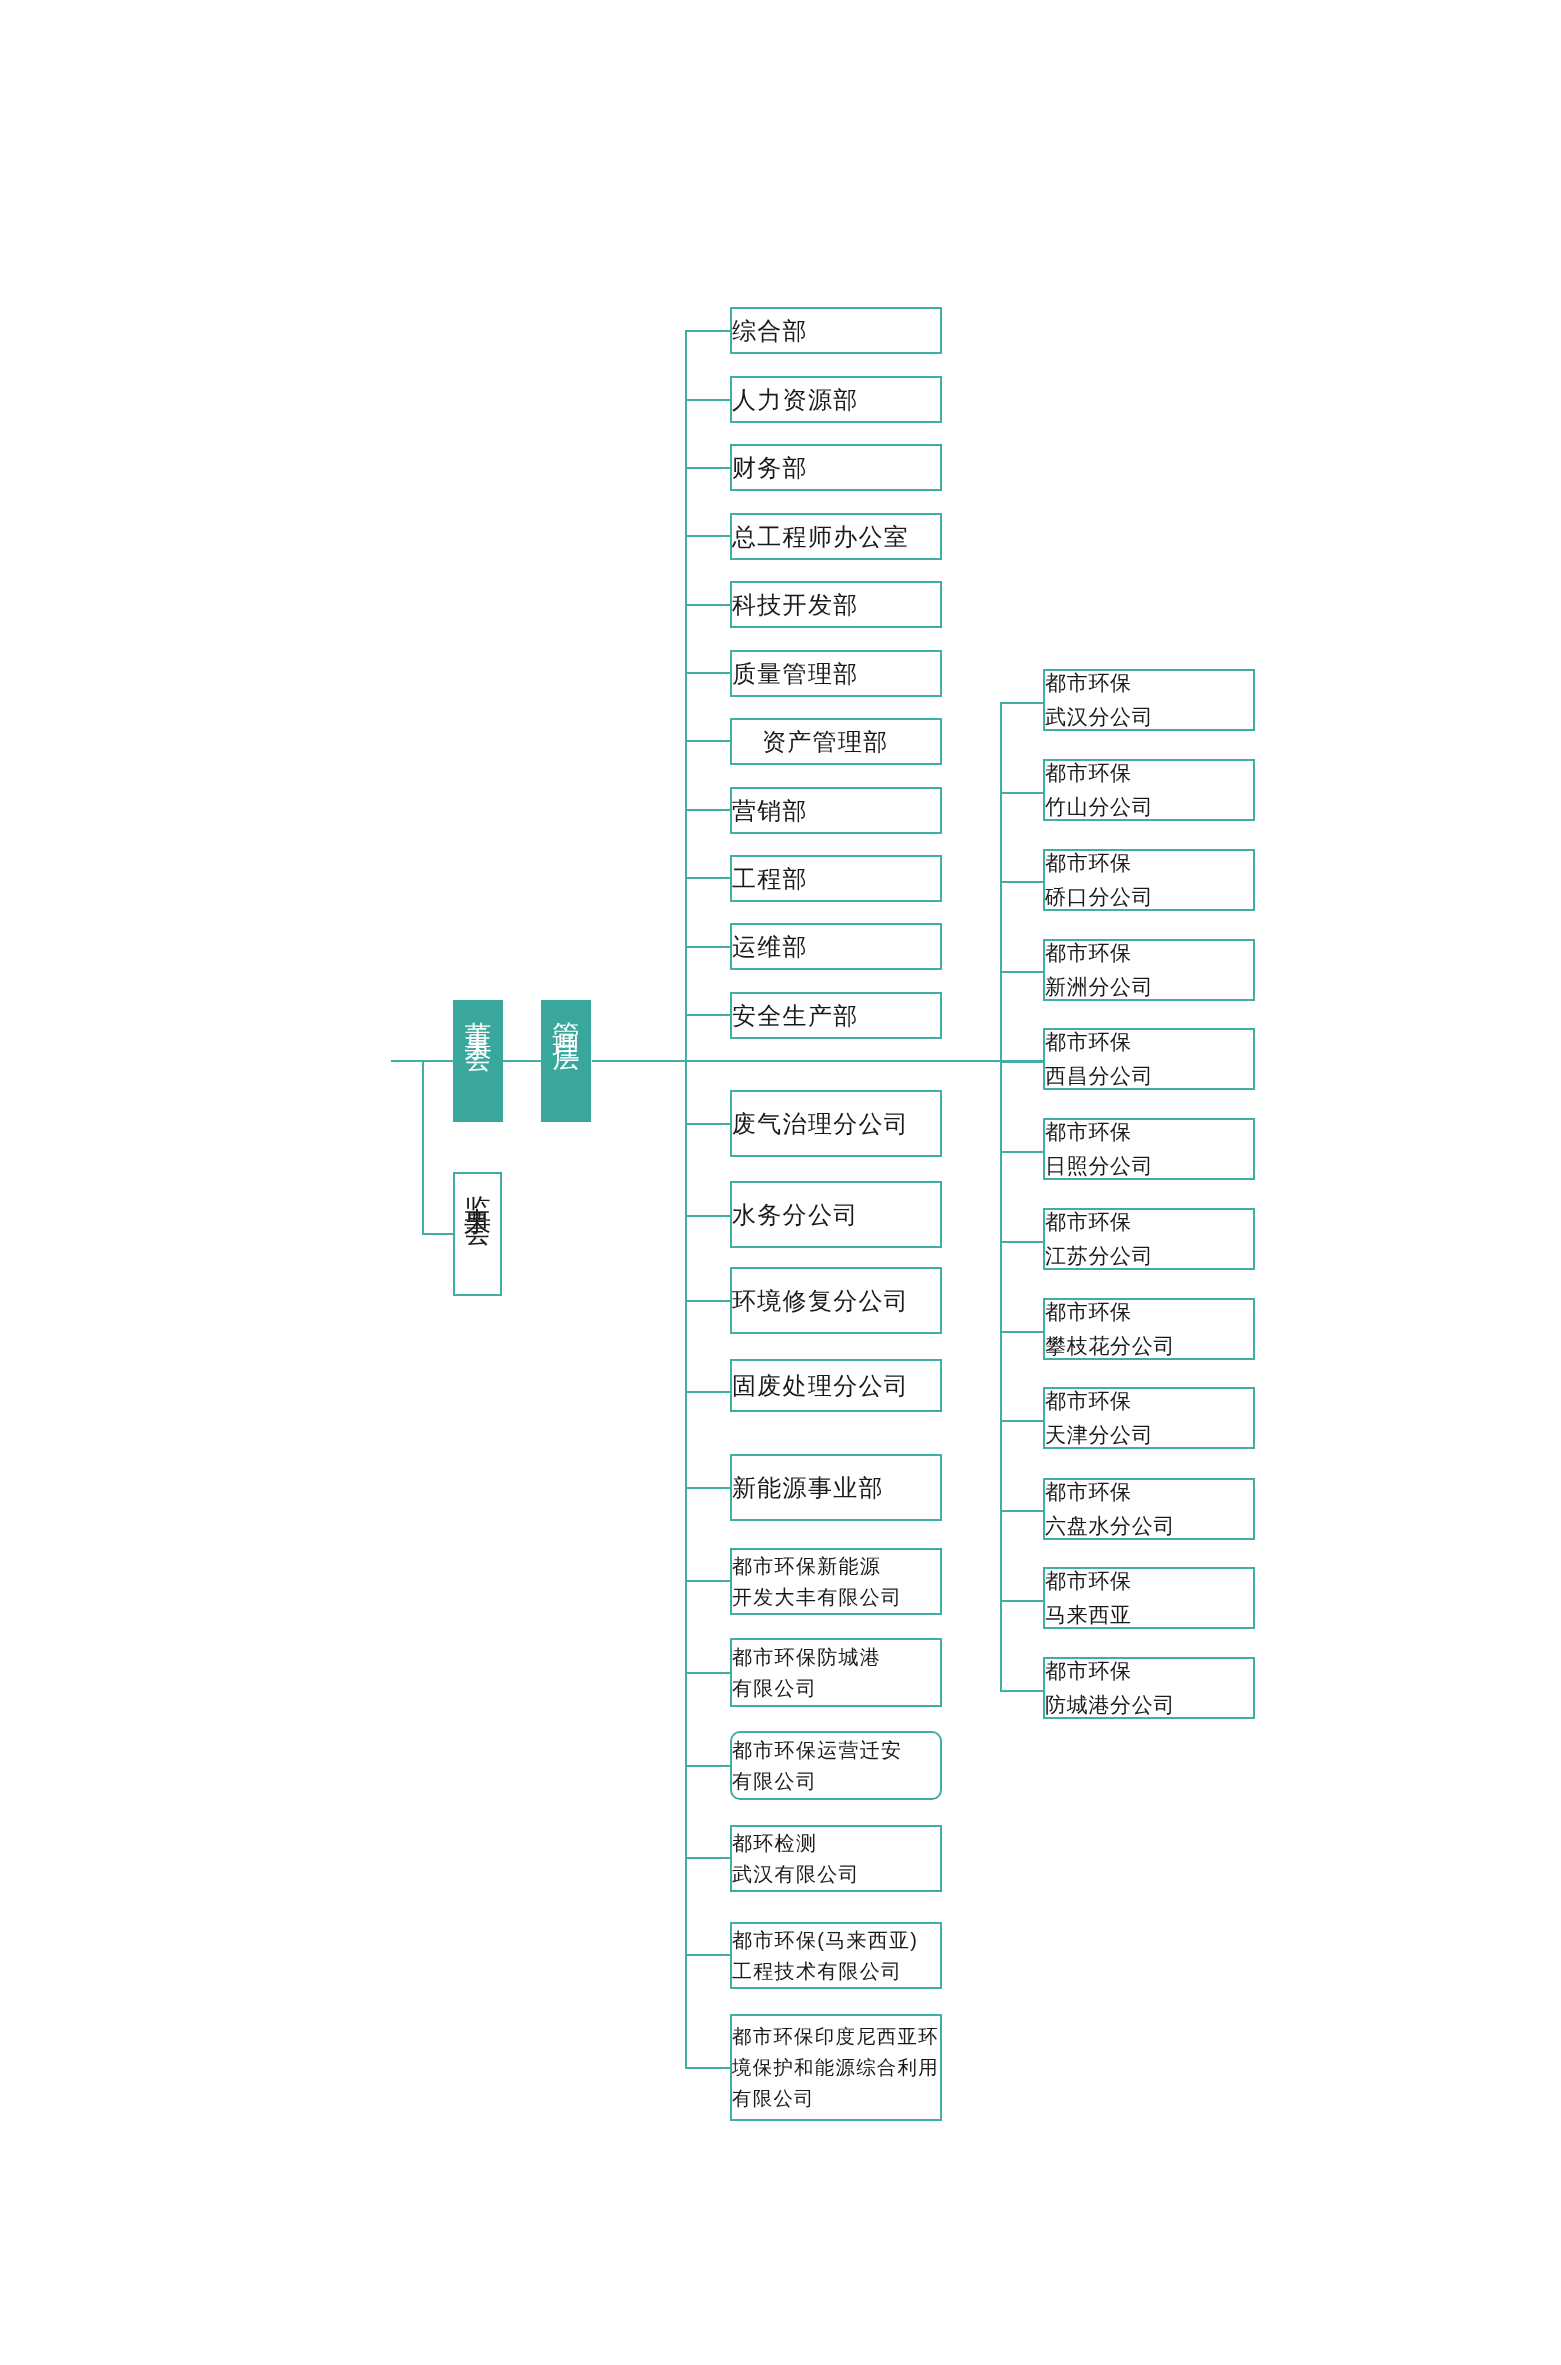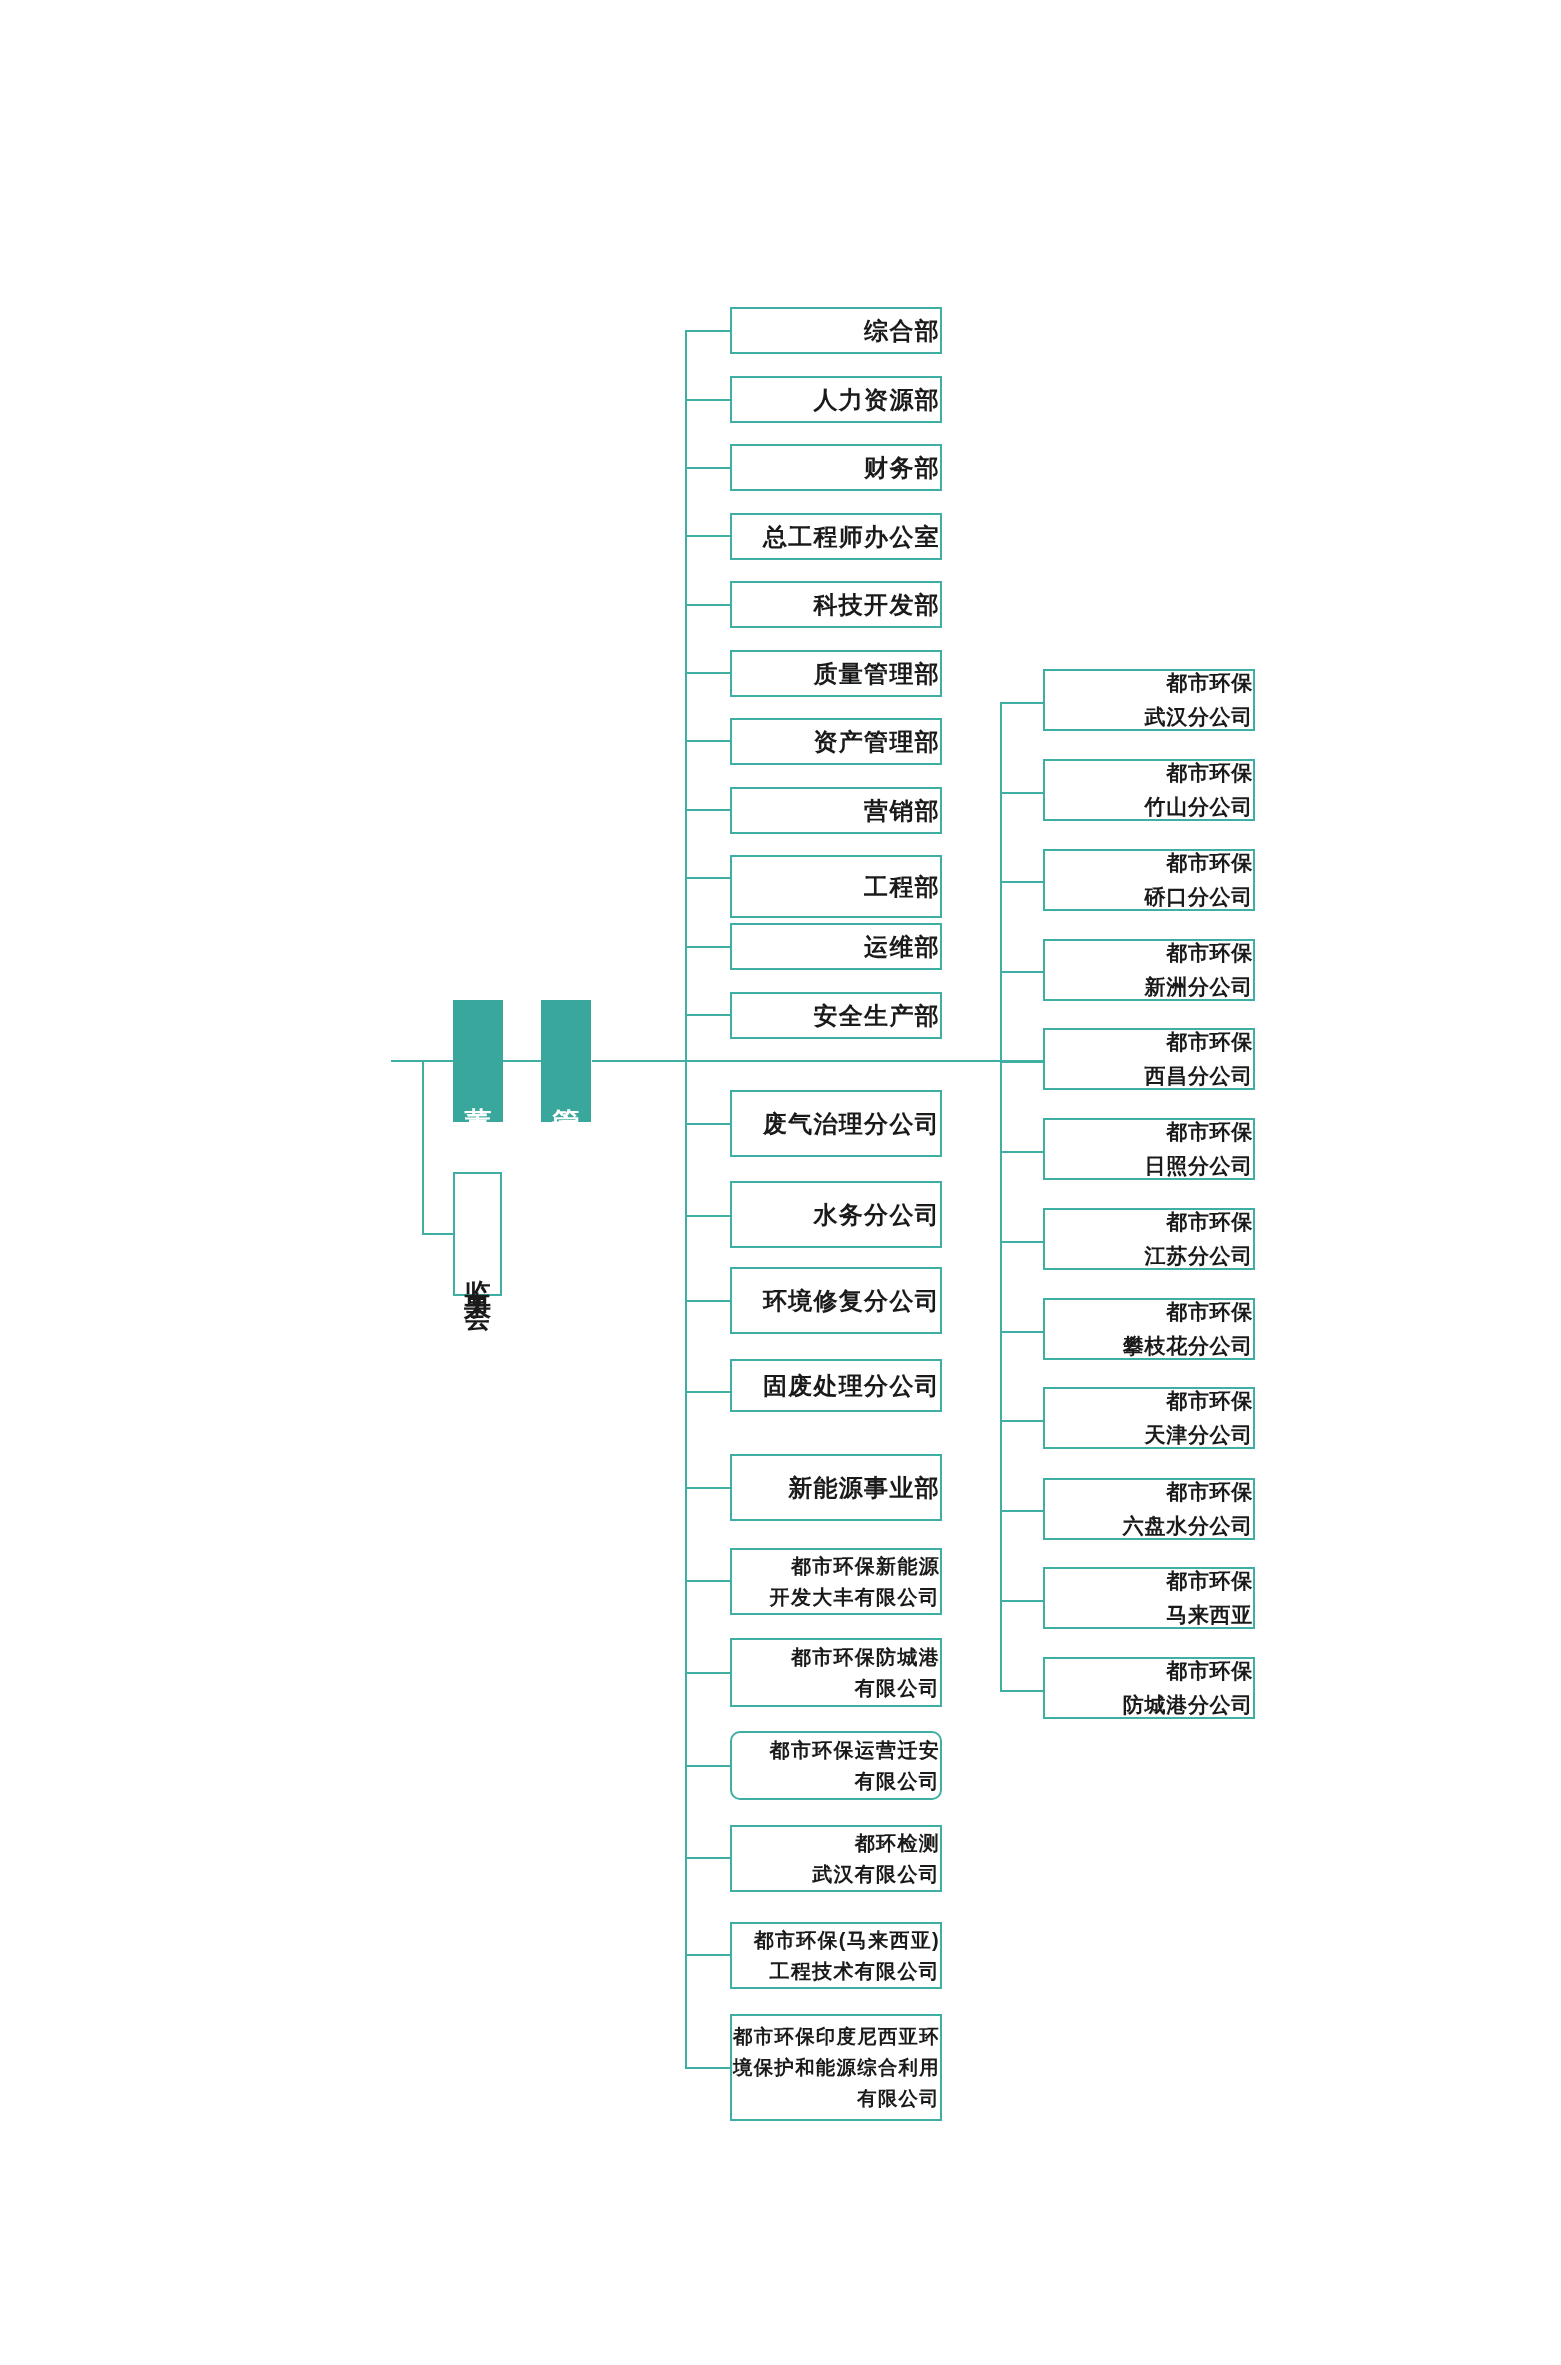--- a/index.html
+++ b/index.html
@@ -14,25 +14,24 @@
     width:1562px;height:2366px;
     background:#ffffff;
     font-family:"Liberation Sans", sans-serif;
     overflow:hidden;
   }
   .node{
     position:absolute;
     box-sizing:border-box;
     display:flex;
     flex-direction:column;
-    align-items:flex-end;
+    align-items:flex-start;
     justify-content:center;
     text-align:center;
     color:var(--ink);
-    font-weight:bold;
   }
   .outline{
     border:2px solid var(--teal-line);
     background:#ffffff;
   }
   .dept{
     left:730px;width:212px;
     font-size:24px;
     letter-spacing:1.3px;
   }
@@ -152,21 +151,21 @@
       </div>
       <div class="node outline dept" style="top: 650px; height: 47px;">
         <div>质量管理部</div>
       </div>
       <div class="node outline dept" style="top: 718px; height: 47px; padding-left: 30px;">
         <div>资产管理部</div>
       </div>
       <div class="node outline dept" style="top: 787px; height: 47px;">
         <div>营销部</div>
       </div>
-      <div class="node outline dept" style="top: 855px; height: 63px;">
+      <div class="node outline dept" style="top: 855px; height: 47px;">
         <div>工程部</div>
       </div>
       <div class="node outline dept" style="top: 923px; height: 47px;">
         <div>运维部</div>
       </div>
       <div class="node outline dept" style="top: 992px; height: 47px;">
         <div>安全生产部</div>
       </div>
       <div class="node outline dept" style="top: 1090px; height: 67px;">
         <div>废气治理分公司</div>

